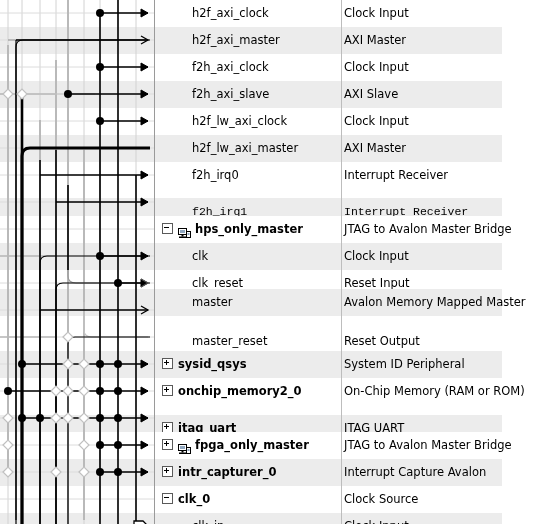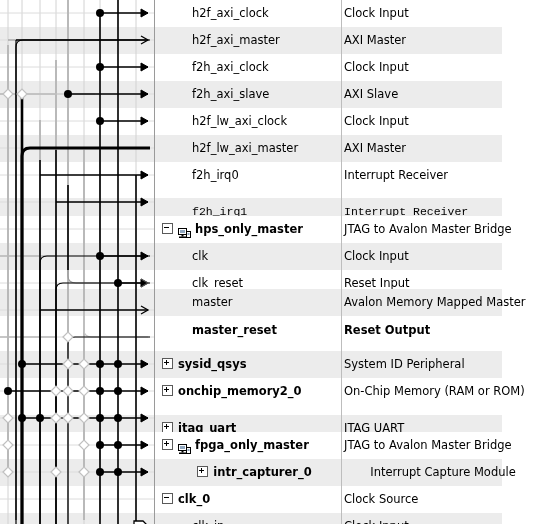--- a/index.html
+++ b/index.html
@@ -164,21 +164,21 @@
       <div class="row odd" style="top: 270px;">
         <div class="gutter"></div>
         <div class="namecell lvl-if"><span class="lbl">clk_reset</span></div>
         <div class="desccell">Reset Input</div>
       </div>
       <div class="row even" style="top: 289px;">
         <div class="gutter"></div>
         <div class="namecell lvl-if"><span class="lbl">master</span></div>
         <div class="desccell">Avalon Memory Mapped Master</div>
       </div>
-      <div class="row odd" style="top: 317px; font-weight: bold;">
+      <div class="row odd" style="top: 328px;">
         <div class="gutter"></div>
         <div class="namecell lvl-if"><span class="lbl">master_reset</span></div>
         <div class="desccell">Reset Output</div>
       </div>
       <div class="row even" style="top: 351px;">
         <div class="gutter"></div>
         <div class="namecell lvl-mod"><span class="exp plus"></span><span class="lbl">sysid_qsys</span></div>
         <div class="desccell">System ID Peripheral</div>
       </div>
       <div class="row odd" style="top: 378px;">
@@ -196,24 +196,24 @@
         <div class="namecell lvl-mod"><span class="exp plus"></span><span class="mglyph"><svg width="13" height="12" viewBox="0 0 13 12">
               <rect x="0.5" y="0.5" width="8" height="6" fill="#fff" stroke="#000"></rect>
               <rect x="2" y="2" width="5" height="3" fill="#8fa6bf"></rect>
               <rect x="3.5" y="7" width="2" height="1.5" fill="#000"></rect>
               <rect x="1" y="8.5" width="7" height="1.5" fill="#000"></rect>
               <rect x="8.5" y="3.5" width="4" height="6" fill="#fff" stroke="#000"></rect>
               <rect x="9.5" y="5" width="2" height="2" fill="#8fa6bf"></rect>
             </svg></span><span class="lbl">fpga_only_master</span></div>
         <div class="desccell">JTAG to Avalon Master Bridge</div>
       </div>
-      <div class="row even" style="top: 459px; text-align: center;">
+      <div class="row even" style="top: 459px;">
         <div class="gutter"></div>
         <div class="namecell lvl-mod"><span class="exp plus"></span><span class="lbl">intr_capturer_0</span></div>
-        <div class="desccell">Interrupt Capture Module</div>
+        <div class="desccell">Interrupt Capture Avalon</div>
       </div>
       <div class="row odd" style="top: 486px;">
         <div class="gutter"></div>
         <div class="namecell lvl-mod"><span class="exp minus"></span><span class="lbl">clk_0</span></div>
         <div class="desccell">Clock Source</div>
       </div>
       <div class="row even" style="top: 513px;">
         <div class="gutter"></div>
         <div class="namecell lvl-if"><span class="lbl">clk_in</span></div>
         <div class="desccell">Clock Input</div>

